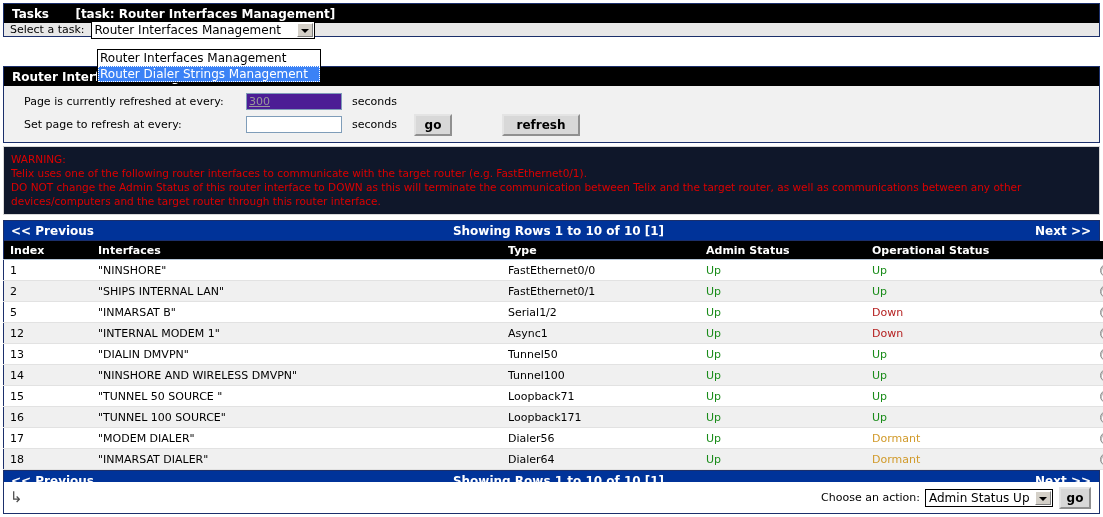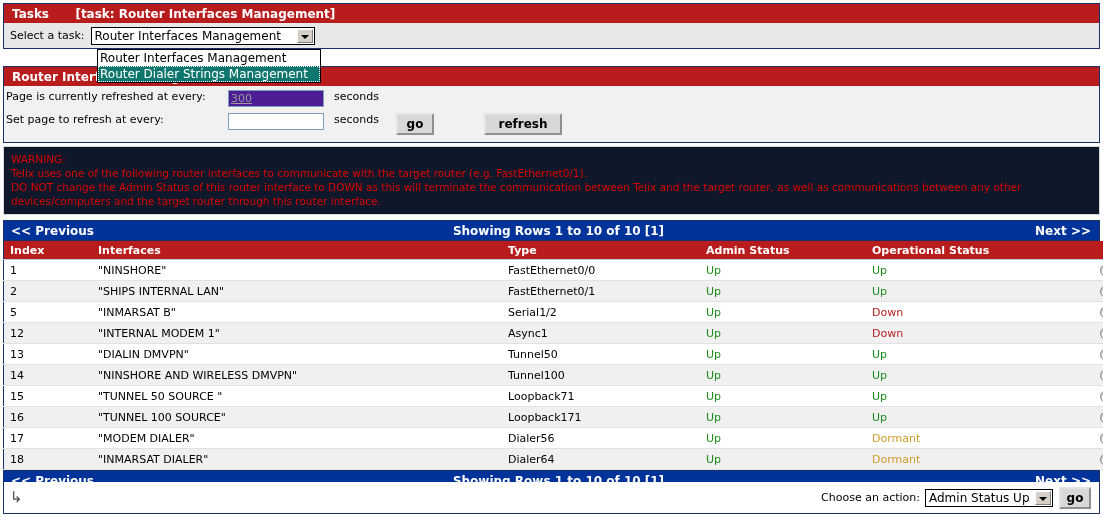--- a/index.html
+++ b/index.html
@@ -12,40 +12,40 @@
   #app {
     position: relative;
     width: 1103px;
     height: 517px;
     overflow: hidden;
     background: #ffffff;
     font-size: 11px;
     color: #000000;
   }
   .bar {
-    background: #b91c1c;
+    background: #000000;
     color: #ffffff;
     font-weight: bold;
     font-size: 12px;
     height: 20px;
     line-height: 20px;
     padding: 0 8px;
     box-sizing: border-box;
     border: 1px solid #1b2f6b;
     border-bottom: none;
     white-space: nowrap;
     overflow: hidden;
   }
   .bar .sp { display: inline-block; width: 18px; }
 
   
   #tasks-wrap { position: absolute; left: 3px; top: 3px; width: 1097px; }
   .task-row {
     background: #e8e8e8;
-    height: 26px;
+    height: 14px;
     display: flex;
     align-items: center;
     padding: 0 6px;
     box-sizing: border-box;
     border: 1px solid #1b2f6b;
     border-top: none;
   }
   .task-label { font-size: 11px; margin-right: 6px; }
 
   
@@ -95,36 +95,36 @@
   #task-dropdown .opt {
     font-size: 12px;
     line-height: 16px;
     height: 16px;
     padding: 0 2px;
     white-space: nowrap;
     overflow: hidden;
     color: #000000;
   }
   #task-dropdown .opt.sel-opt {
-    background: #0f766e;
+    background: #3b82f6;
     color: #ffffff;
     outline: 1px dotted #ffffff;
     outline-offset: -1px;
   }
 
   
   #refresh-wrap { position: absolute; left: 3px; top: 66px; width: 1097px; }
   #refresh-body {
     background: #f1f1f1;
     border: 1px solid #1b2f6b;
     border-top: none;
     padding: 4px 0 6px 0;
     box-sizing: border-box;
   }
-  .rr { display: flex; align-items: flex-start; height: 23px; padding-left: 2px; }
+  .rr { display: flex; align-items: center; height: 23px; padding-left: 20px; }
   .rr .cap { width: 222px; font-size: 11px; }
   .txt {
     box-sizing: border-box;
     border: 1px solid #7f9db9;
     background: #ffffff;
     height: 17px;
     width: 96px;
     font-size: 11px;
     font-family: "DejaVu Sans", "Liberation Sans", sans-serif;
     padding: 0 2px;
@@ -180,21 +180,21 @@
 
   table.grid {
     width: 100%;
     border-collapse: collapse;
     table-layout: fixed;
     font-size: 11px;
     border-left: 1px solid #1b2f6b;
     border-right: 1px solid #1b2f6b;
   }
   table.grid th {
-    background: #b91c1c;
+    background: #000000;
     color: #ffffff;
     font-weight: bold;
     font-size: 11px;
     text-align: left;
     height: 18px;
     padding: 0 0 0 6px;
     border-bottom: 1px solid #b9c8d8;
   }
   table.grid td {
     height: 20px;

